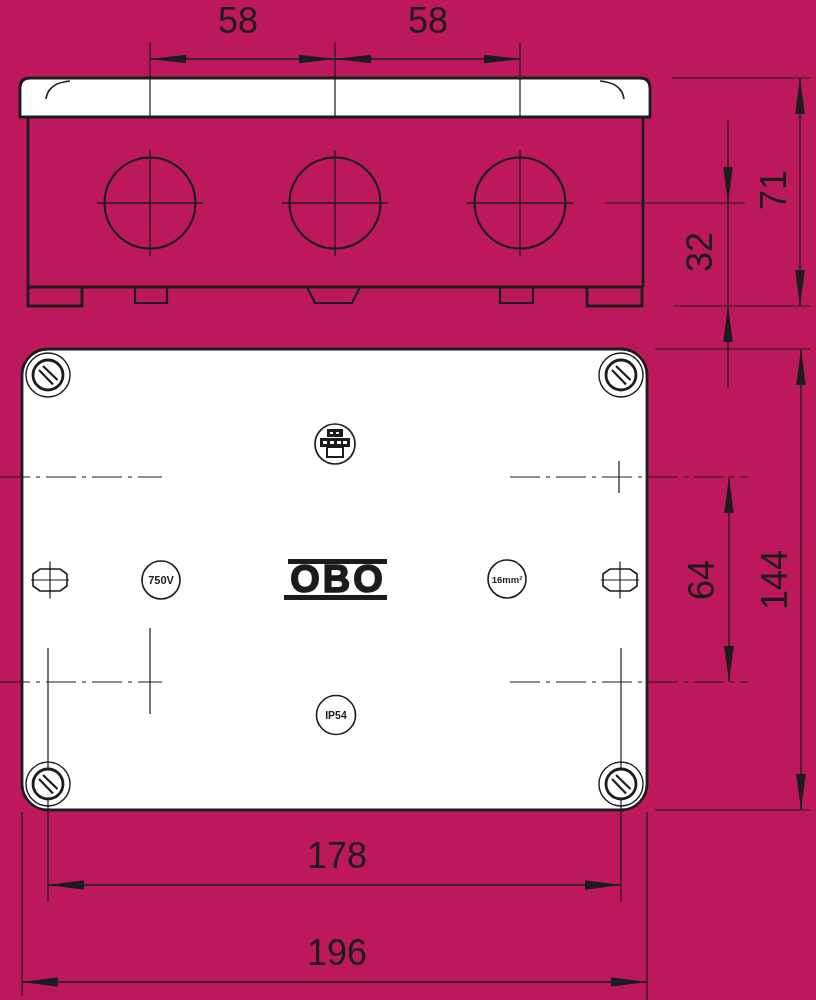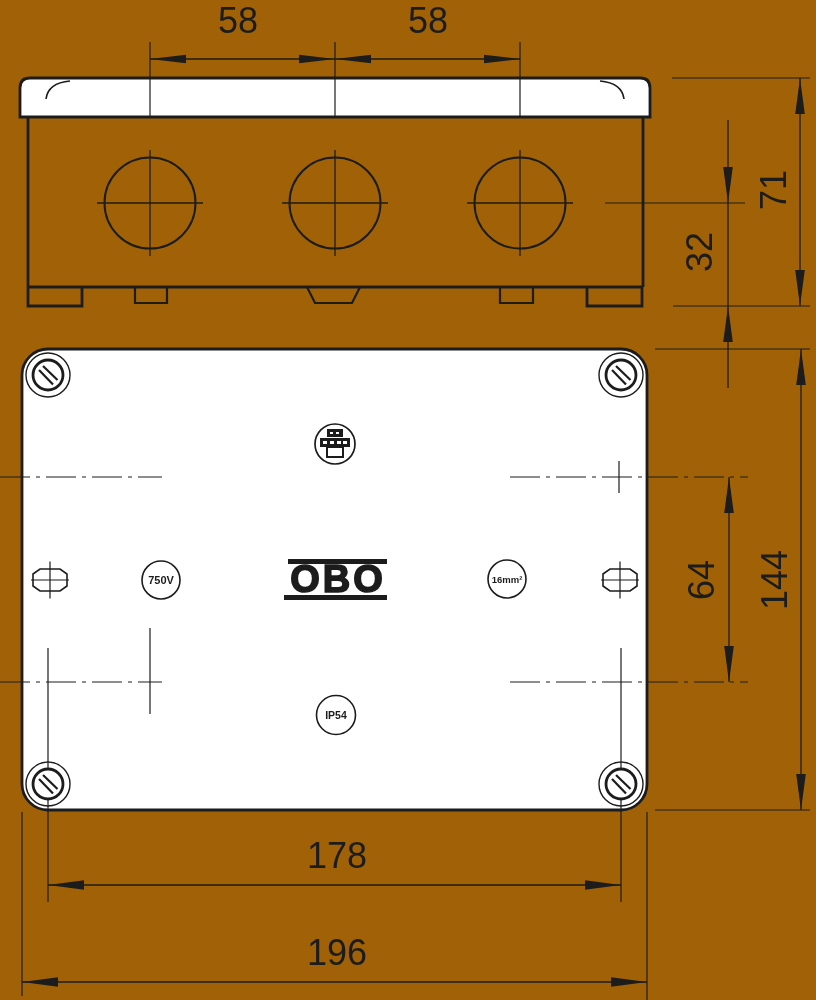--- a/index.html
+++ b/index.html
@@ -1,16 +1,16 @@
 <!DOCTYPE html>
 <html><head>
 <meta charset="utf-8">
 <style>
   html,body{margin:0;padding:0;background:#ffffff;}
-  .canvas{position:relative;width:816px;height:1000px;background:#a16207;overflow:hidden;}
+  .canvas{position:relative;width:816px;height:1000px;background:#be185d;overflow:hidden;}
   svg{display:block;}
   text{font-family:"Liberation Sans","DejaVu Sans",sans-serif;fill:#1c1c1c;}
   .dimtext{font-size:36px;}
   .marktext{font-weight:bold;}
   .logotext{font-size:38px;font-weight:bold;letter-spacing:3px;}
 </style>
 </head>
 <body>
 
 <div class="canvas">

